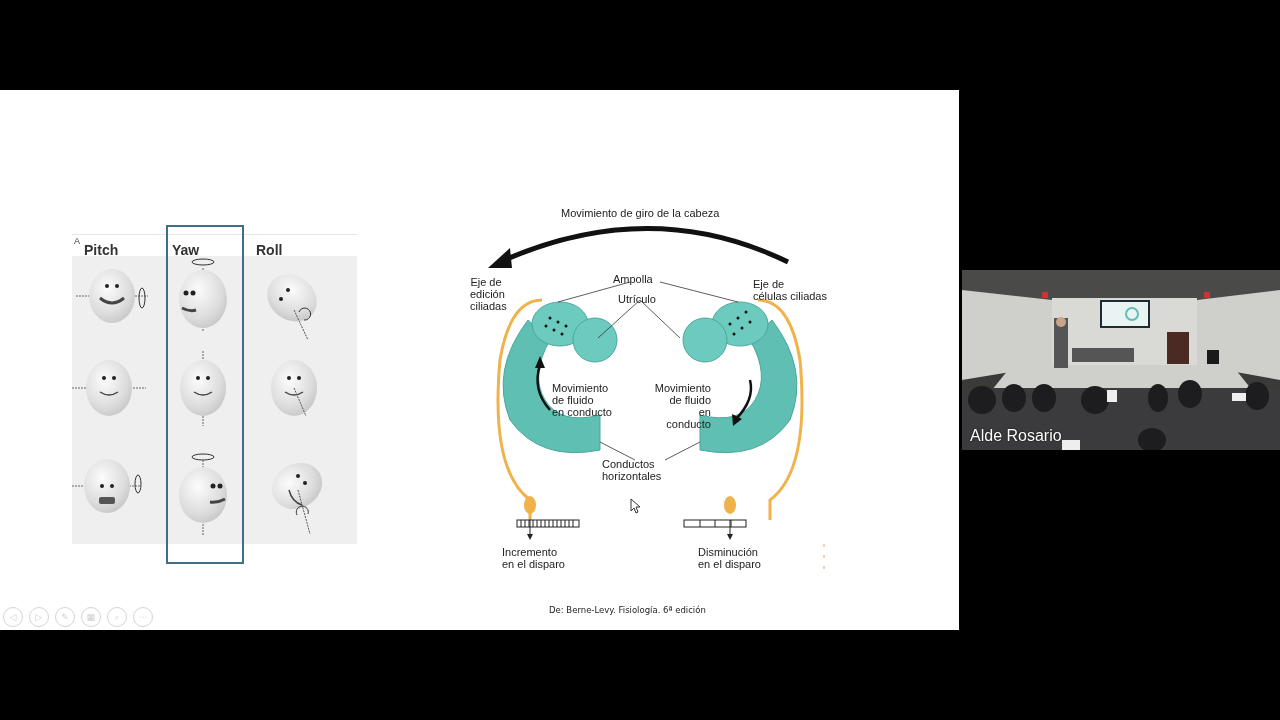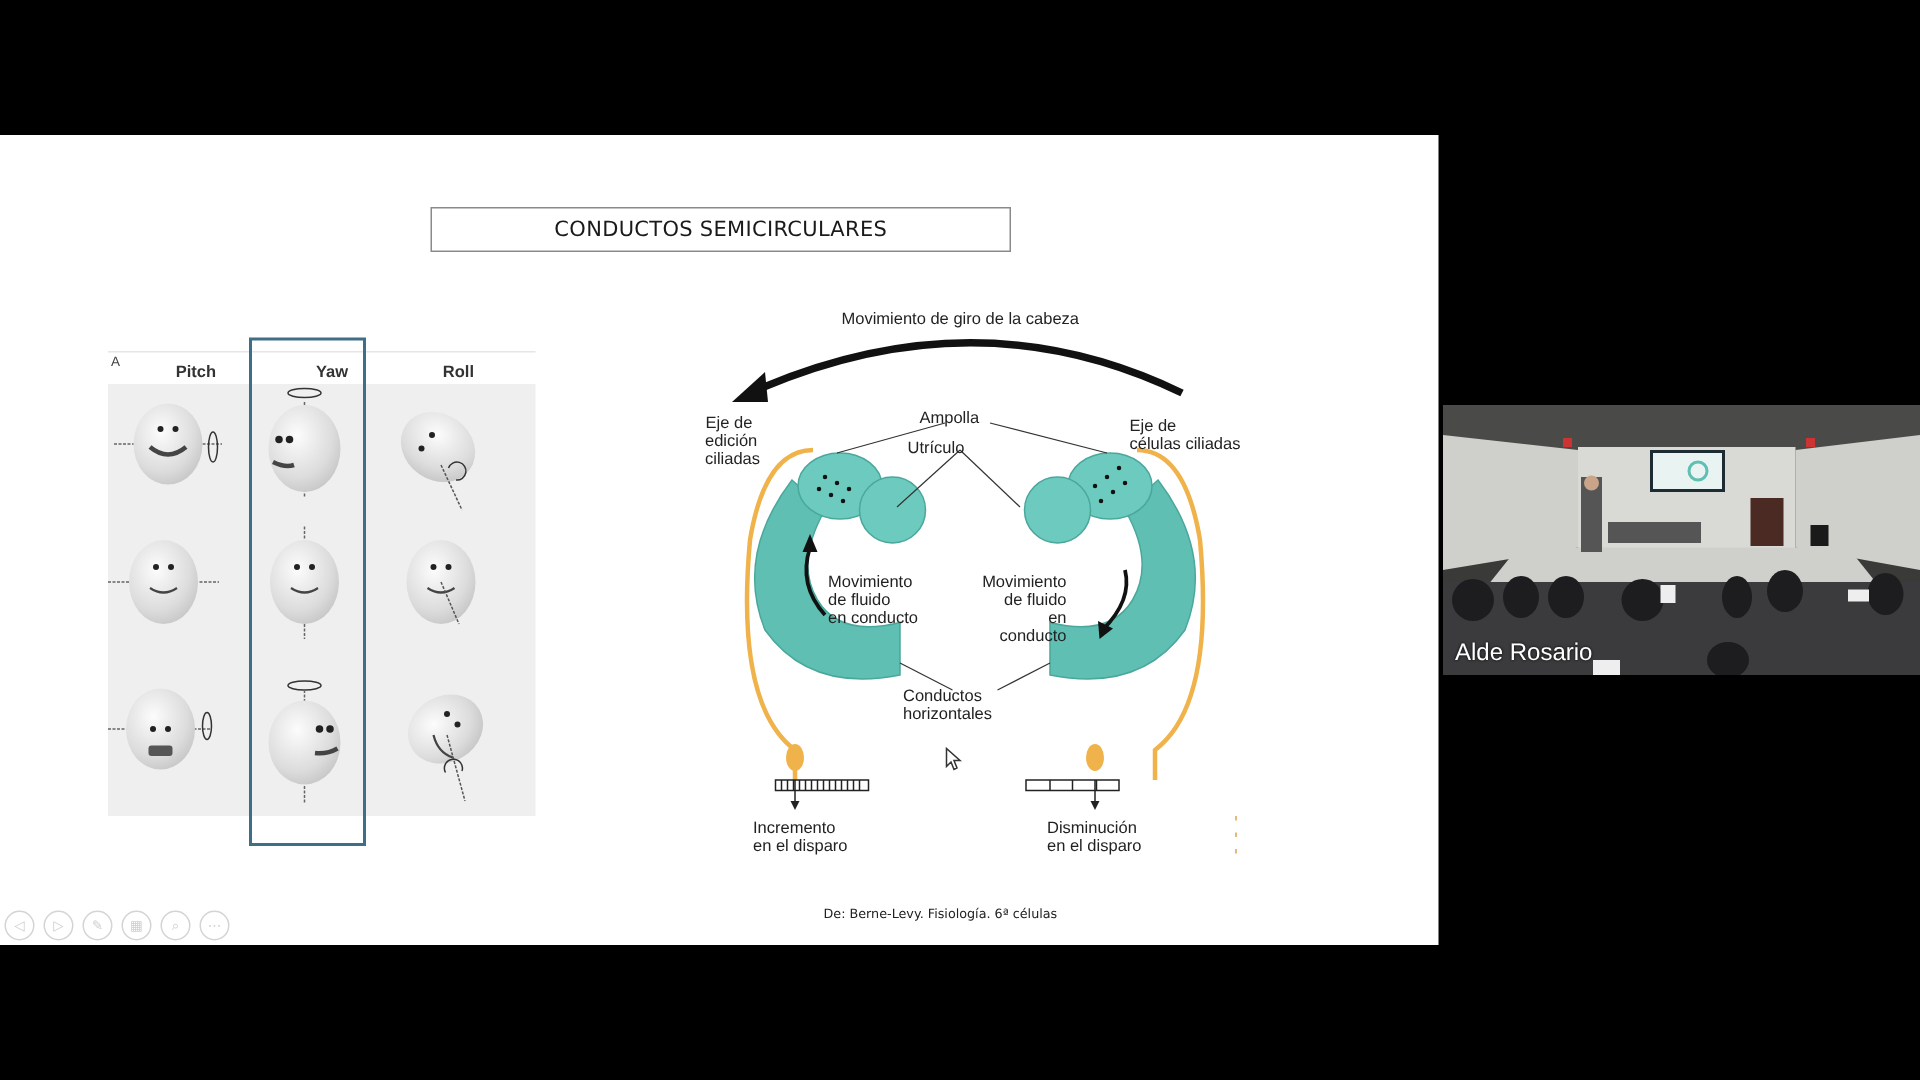--- a/index.html
+++ b/index.html
@@ -4,38 +4,37 @@
 <style>
   * { box-sizing: border-box; margin: 0; padding: 0; }
   html, body { width: 1280px; height: 720px; overflow: hidden; background: #000; font-family: "Liberation Sans", sans-serif; }
   .screen { position: relative; width: 1280px; height: 720px; background: #000; }
   .slide { position: absolute; left: 0; top: 90px; width: 959px; height: 540px; background: #fff; overflow: hidden; }
   .title-box { position: absolute; left: 287px; top: 48px; width: 387px; height: 30px; border: 1px solid #8a8a8a; display: flex; align-items: center; justify-content: center; font-family: "DejaVu Sans", sans-serif; font-size: 14px; color: #1a1a1a; letter-spacing: 0.2px; }
   .fig-a { position: absolute; left: 60px; top: 130px; width: 300px; height: 350px; }
   .fig-a .panel-letter { position: absolute; left: 14px; top: 16px; font-size: 9px; color: #444; }
   .fig-a .hr { position: absolute; left: 12px; top: 14px; width: 285px; height: 1px; background: #e6e6e6; }
   .fig-a .grey { position: absolute; left: 12px; top: 36px; width: 285px; height: 288px; background: #efefef; }
-  .fig-a .col-label { position: absolute; top: 22px; font-size: 11px; font-weight: bold; color: #333; width: 60px; text-align: right; }
+  .fig-a .col-label { position: absolute; top: 22px; font-size: 14px; font-weight: bold; color: #333; width: 60px; text-align: left; }
   .yaw-box { position: absolute; left: 166px; top: 225px; width: 78px; height: 339px; border: 2px solid #3f6f86; }
   .fig-b { position: absolute; left: 450px; top: 110px; width: 400px; height: 380px; }
   .lbl { position: absolute; font-size: 11px; color: #222; line-height: 12px; }
   .credit { position: absolute; left: 549px; top: 515px; font-family: "DejaVu Sans", sans-serif; font-size: 8.5px; color: #222; }
   .toolbar { position: absolute; left: 3px; top: 517px; display: flex; gap: 6px; }
   .tb-btn { width: 20px; height: 20px; border-radius: 50%; border: 1px solid #d4d4d4; color: #cfcfcf; font-size: 9px; display: flex; align-items: center; justify-content: center; background: transparent; }
   .cursor { position: absolute; left: 630px; top: 408px; }
   .video { position: absolute; left: 962px; top: 270px; width: 318px; height: 180px; overflow: hidden; background: #2c2c2c; }
   .video .name { position: absolute; left: 8px; bottom: 5px; color: #fff; font-size: 16px; text-shadow: 0 0 2px #000; }
 </style>
 </head>
 <body>
 
 <div class="screen">
 
   <div class="slide">
-    <div class="title-box">CONDUCTOS SEMICIRCULARES</div>
 
     <div class="fig-a">
       <div class="hr"></div>
       <div class="panel-letter">A</div>
       <div class="grey"></div>
       <div class="col-label" style="left:24px">Pitch</div>
       <div class="col-label" style="left:112px">Yaw</div>
       <div class="col-label" style="left:196px">Roll</div>
 
       <svg width="300" height="350" style="position:absolute;left:0;top:0">
@@ -209,21 +208,21 @@
       <div class="lbl" style="left:20px;top:76px;text-align:center;width:32px">
         <div>Eje de</div>
         <div>edición</div>
         <div>ciliadas</div>
       </div>
       <div class="lbl" style="left:303px;top:78px">
         <div>Eje de</div>
         <div>células ciliadas</div>
       </div>
       <div class="lbl" style="left:163px;top:73px">Ampolla</div>
-      <div class="lbl" style="left:155px;top:93px">Utrículo</div>
+      <div class="lbl" style="left:168px;top:93px">Utrículo</div>
       <div class="lbl" style="left:102px;top:182px">
         <div>Movimiento</div>
         <div>de fluido</div>
         <div>en conducto</div>
       </div>
       <div class="lbl" style="left:202px;top:182px;text-align:right;width:59px">
         <div>Movimiento</div>
         <div>de fluido</div>
         <div>en conducto</div>
       </div>
@@ -234,21 +233,21 @@
       <div class="lbl" style="left:52px;top:346px">
         <div>Incremento</div>
         <div>en el disparo</div>
       </div>
       <div class="lbl" style="left:248px;top:346px">
         <div>Disminución</div>
         <div>en el disparo</div>
       </div>
     </div>
 
-    <div class="credit">De: Berne-Levy. Fisiología. 6ª células</div>
+    <div class="credit">De: Berne-Levy. Fisiología. 6ª edición</div>
 
     <svg class="cursor" width="12" height="16">
       <path d="M1 1 L1 13 L4 10 L6 15 L8 14 L6 9 L10 9 Z" fill="#fff" stroke="#333" stroke-width="1"></path>
     </svg>
 
     <div class="toolbar">
       <div class="tb-btn">◁</div>
       <div class="tb-btn">▷</div>
       <div class="tb-btn">✎</div>
       <div class="tb-btn">▦</div>

